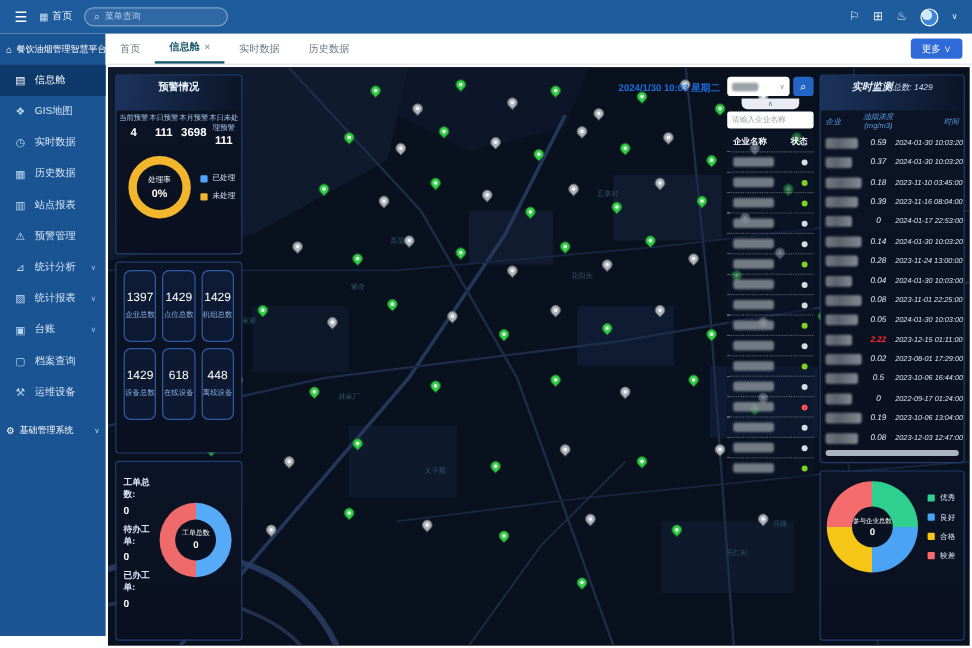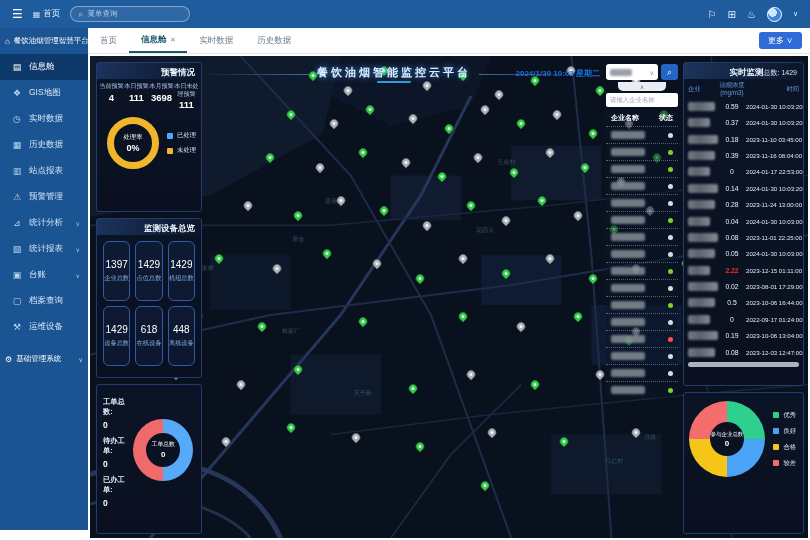--- a/index.html
+++ b/index.html
@@ -67,22 +67,22 @@
   .hline{flex:1;height:1px;background:linear-gradient(90deg,transparent,#27507f 60%,#3a6ea8);}
   .hline.r{background:linear-gradient(270deg,transparent,#27507f 60%,#3a6ea8);}
   .dash-title{font-size:11px;font-weight:bold;letter-spacing:3px;color:#d9ecff;
     text-shadow:0 0 6px rgba(64,156,255,.8);position:relative;padding-bottom:3px;}
   .dash-title::after{content:"";position:absolute;left:50%;bottom:0;transform:translateX(-50%);
     width:34px;height:2px;background:#2f9dd8;border-radius:1px;}
   .dash-date{position:absolute;right:208px;top:12px;font-size:8px;font-weight:bold;color:#1d6fe0;z-index:5;}
 
   .panel{position:absolute;background:linear-gradient(180deg,#0b1426,#0a101f);
     border:1px solid #223c6d;border-radius:3px;z-index:6;}
-  .panel-title{display:flex;justify-content:flex-end;align-items:center;
-    padding:4px 6px 0;font-size:8.5px;font-weight:bold;color:#eaf4ff;
+  .panel-title{display:flex;justify-content:center;align-items:center;
+    padding:4px 6px 13px;font-size:8.5px;font-weight:bold;color:#eaf4ff;
     background:linear-gradient(90deg,rgba(47,90,160,.45),rgba(20,40,80,.05));}
   .panel-title .sub{font-size:7px;font-weight:normal;color:#cfe3fa;}
 
   
   .p-alerts{left:6px;top:6px;width:106px;height:150px;}
   .astats{display:grid;grid-template-columns:1fr 1fr 1fr 1fr;padding:3px 2px 0;}
   .astat{text-align:center;}
   .astat .al{font-size:6.1px;color:#a9c8ee;line-height:1.25;}
   .astat .av{font-size:9.5px;font-weight:bold;color:#fff;margin-top:2px;}
   .adonut-row{display:flex;align-items:center;margin-top:7px;padding:0 5px;}
@@ -107,21 +107,21 @@
   .wo-body{display:flex;align-items:center;padding:6px 6px 0;}
   .wo-list .wl{font-size:7.3px;font-weight:bold;color:#dfeaff;margin-top:6px;}
   .wo-list .wv{font-size:8.5px;font-weight:bold;color:#fff;margin-top:3px;}
   .wo-donut{position:relative;width:62px;height:62px;border-radius:50%;margin-left:auto;margin-right:2px;}
   .wo-hole{position:absolute;left:50%;top:50%;transform:translate(-50%,-50%);width:34px;height:34px;
     border-radius:50%;background:#0a1120;display:flex;flex-direction:column;align-items:center;justify-content:center;}
   .wo-hole .rl{font-size:5.8px;color:#fff;}
   .wo-hole .rv{font-size:8px;font-weight:bold;color:#fff;margin-top:1px;}
 
   
-  .p-rt{right:4px;top:6px;width:121px;height:324px;}
+  .p-rt{right:4px;top:6px;width:121px;height:324px;font-style:italic;}
   .rt-head{display:grid;grid-template-columns:30px 28px 1fr;padding:2px 4px;align-items:center;}
   .rt-head span{font-size:6.3px;color:#5d9be0;line-height:1.2;}
   .rt-head .c{text-align:center;}.rt-head .t{text-align:right;}
   .rt-rows{overflow:hidden;}
   .rt-row{display:grid;grid-template-columns:30px 28px 1fr;align-items:center;height:16.4px;padding:0 4px;}
   .rt-row .val{font-size:6.8px;color:#e8f2fc;text-align:center;}
   .rt-row .val.red{color:#ff2b2b;font-weight:bold;}
   .rt-row .time{font-size:6.1px;color:#dfe9f5;text-align:right;white-space:nowrap;}
   .blur{display:inline-block;height:9px;border-radius:2px;opacity:.85;
     background:linear-gradient(90deg,#868d95,#6b727a 40%,#99a0a7);filter:blur(1.1px);}
@@ -392,25 +392,20 @@
         <span class="pin d" style="left:76%;top:58%"></span>
         <span class="pin d" style="left:21%;top:69%"></span>
         <span class="pin d" style="left:53%;top:67%"></span>
         <span class="pin d" style="left:71%;top:67%"></span>
         <span class="pin d" style="left:19%;top:81%"></span>
         <span class="pin d" style="left:37%;top:80%"></span>
         <span class="pin d" style="left:56%;top:79%"></span>
         <span class="pin d" style="left:76%;top:79%"></span>
       </div>
 
-  <div class="dash-header">
-    <div class="hline"></div>
-    <div class="dash-title">餐饮油烟智能监控云平台</div>
-    <div class="hline r"></div>
-  </div>
   <div class="dash-date">2024/1/30 10:03 星期二</div>
 
   <section class="panel p-alerts">
     <div class="panel-title">
           <span>预警情况</span>
         </div>
     <div class="astats" id="alert-stats">
           <div class="astat">
      <div class="al">当前预警</div>
             <div class="av">4</div>
@@ -440,23 +435,20 @@
             </div>
             <div class="leg">
      <span class="sq" style="background:#f2b62c"></span>
               <span>未处理</span>
             </div>
           </div>
     </div>
   </section>
 
   <section class="panel p-devices">
-    <div class="panel-title">
-          <span>监测设备总览</span>
-        </div>
     <div class="dgrid" id="device-cards">
           <div class="dcard">
      <div class="dv">1397</div>
             <div class="dl">企业总数</div>
           </div>
           <div class="dcard">
      <div class="dv">1429</div>
             <div class="dl">点位总数</div>
           </div>
           <div class="dcard">

